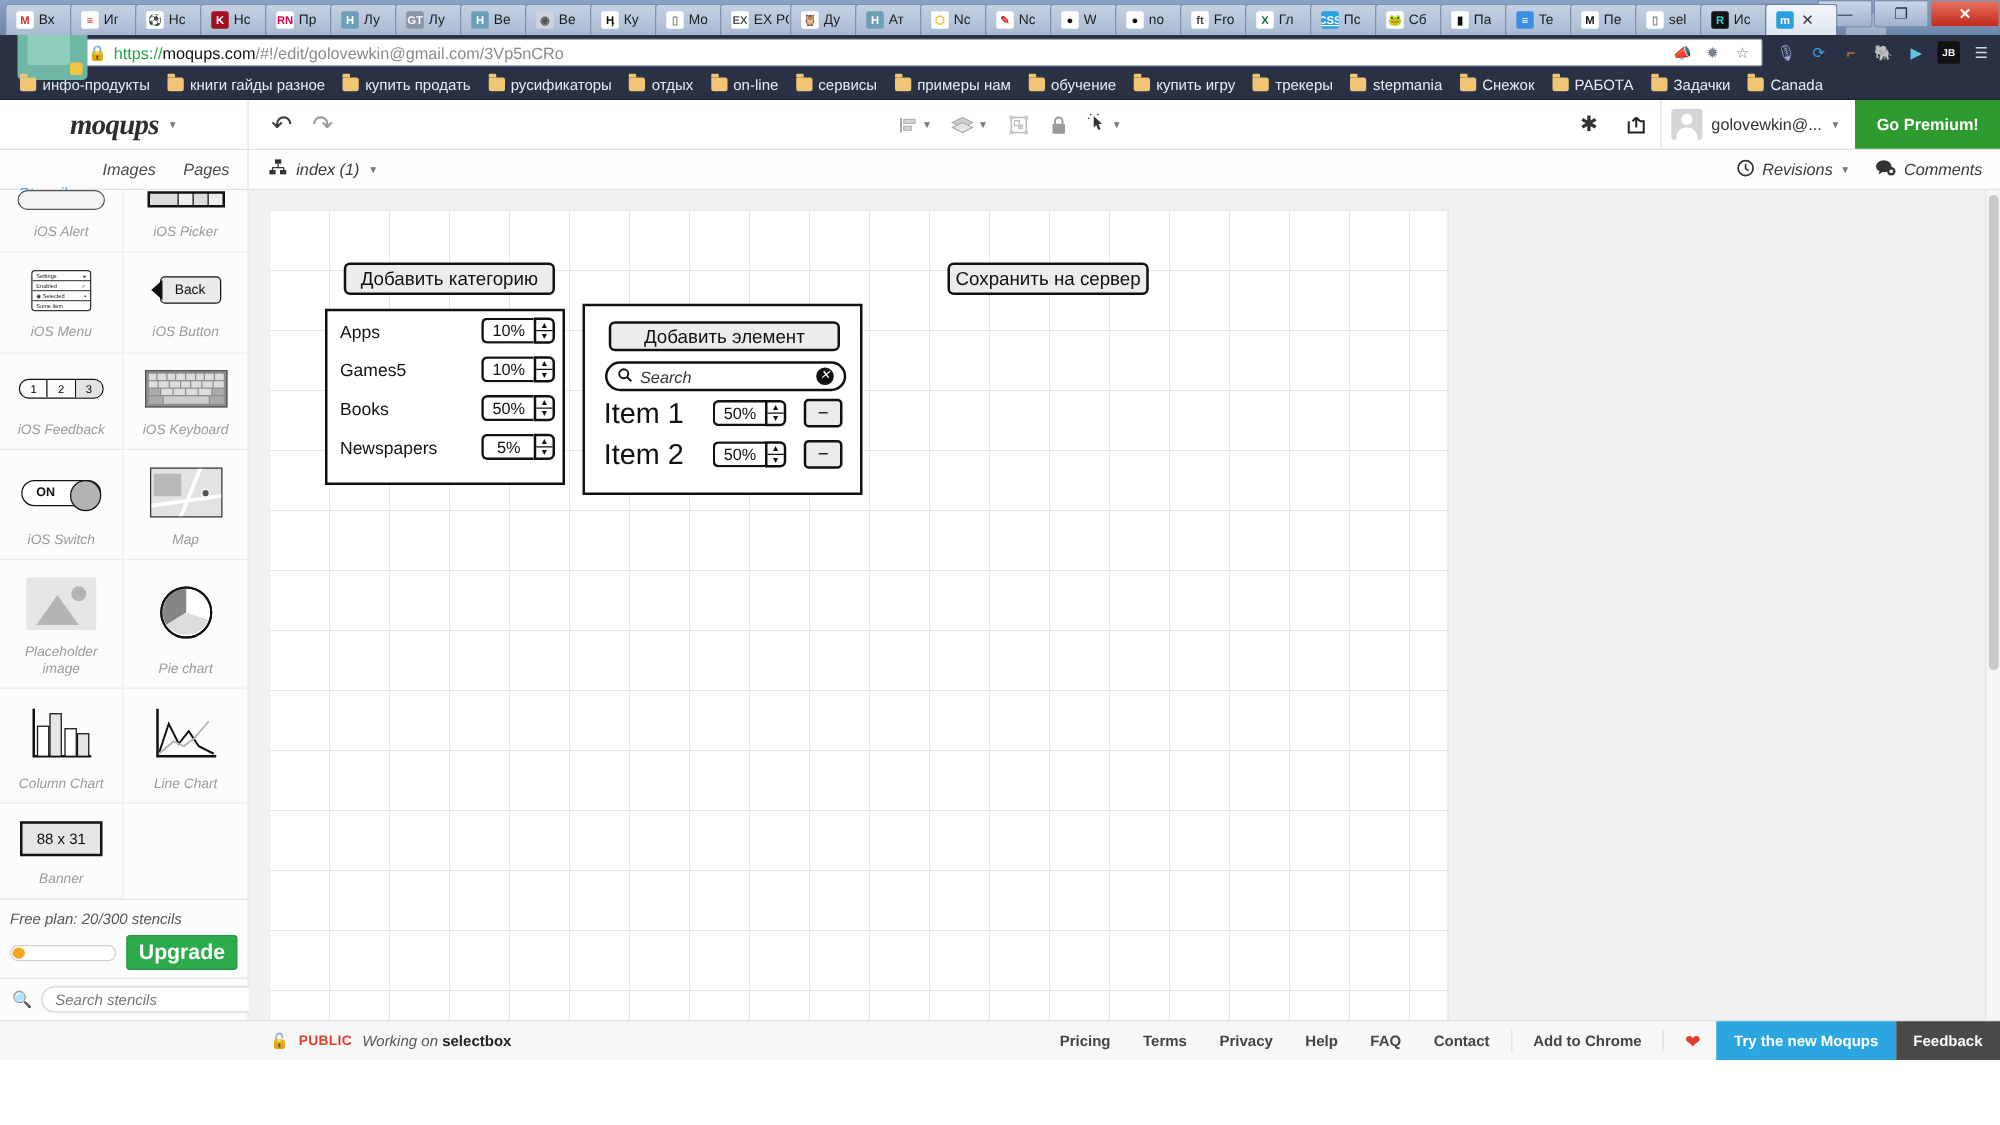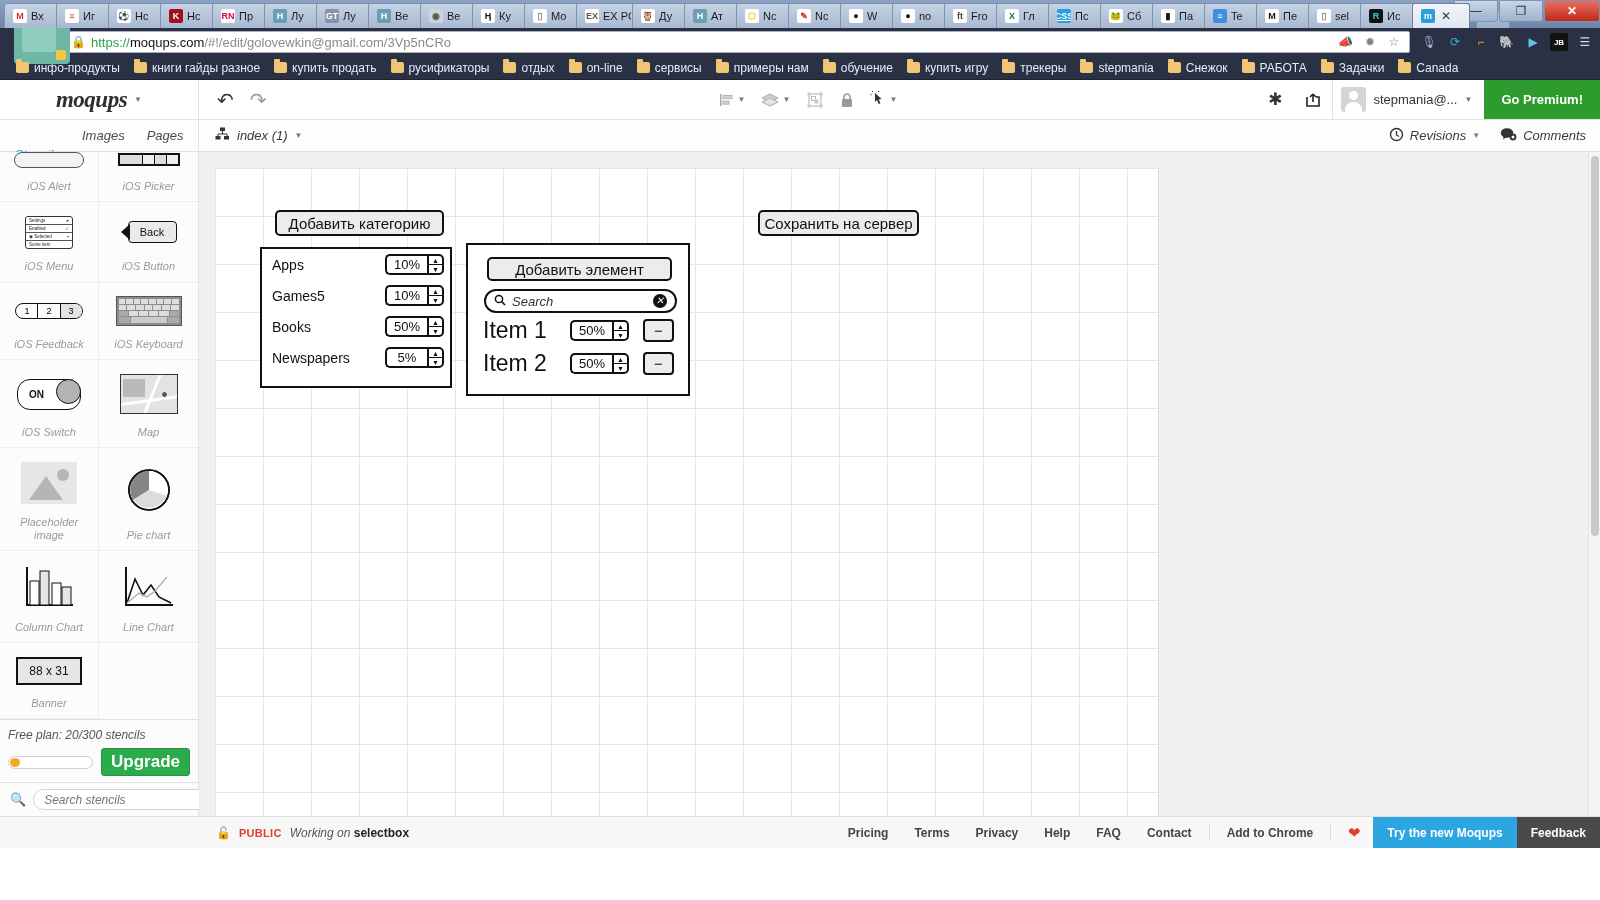--- a/index.html
+++ b/index.html
@@ -702,21 +702,21 @@
     <div class="topbar-right">
       <div class="tb-icon-btn">✱</div>
       <div class="tb-icon-btn">
         <svg width="17" height="16" viewBox="0 0 17 16">
             <path d="M2 5v9h12V5h-3" fill="none" stroke="#222" stroke-width="1.6"></path>
             <path d="M8 10V2M8 2l-3 3M8 2l3 3" stroke="#222" stroke-width="1.6" fill="none"></path>
           </svg>
       </div>
       <div class="account">
         <span class="avatar"></span>
-        <span>stepmania@...</span>
+        <span>golovewkin@...</span>
         <span class="caret">▼</span>
       </div>
       <div class="go-premium">Go Premium!</div>
     </div>
   </div>
 
   <div class="app-subbar">
     <div class="subbar-left">
       <span class="active-link">Stencils</span>
       <span>Images</span>
@@ -853,21 +853,21 @@
                   <div style="flex:1;height:6px;background:#ccc"></div>
                   <div style="width:11px;height:6px;background:#aaa"></div>
               </div>
             </div>
           </div>
           <div class="stlabel">iOS Keyboard</div>
         </div>
 
         <div class="stencil">
           <div class="sthumb">
-            <div style="display:flex;align-items:center;width:64px;height:31px;border:1.8px solid #111;border-radius:13px;background:#fff;position:relative;">
+            <div style="display:flex;align-items:center;width:64px;height:21px;border:1.8px solid #111;border-radius:13px;background:#fff;position:relative;">
               <span style="font-size:10px;font-weight:bold;color:#111;margin-left:11px">ON</span>
               <span style="position:absolute;right:-1px;top:-1px;width:25px;height:25px;border-radius:50%;background:#b3b3b3;border:1.8px solid #111;"></span>
             </div>
           </div>
           <div class="stlabel">iOS Switch</div>
         </div>
 
         <div class="stencil">
           <div class="sthumb">
             <div style="width:58px;height:40px;background:#e3e3e3;border:1.5px solid #333;position:relative;overflow:hidden;">

